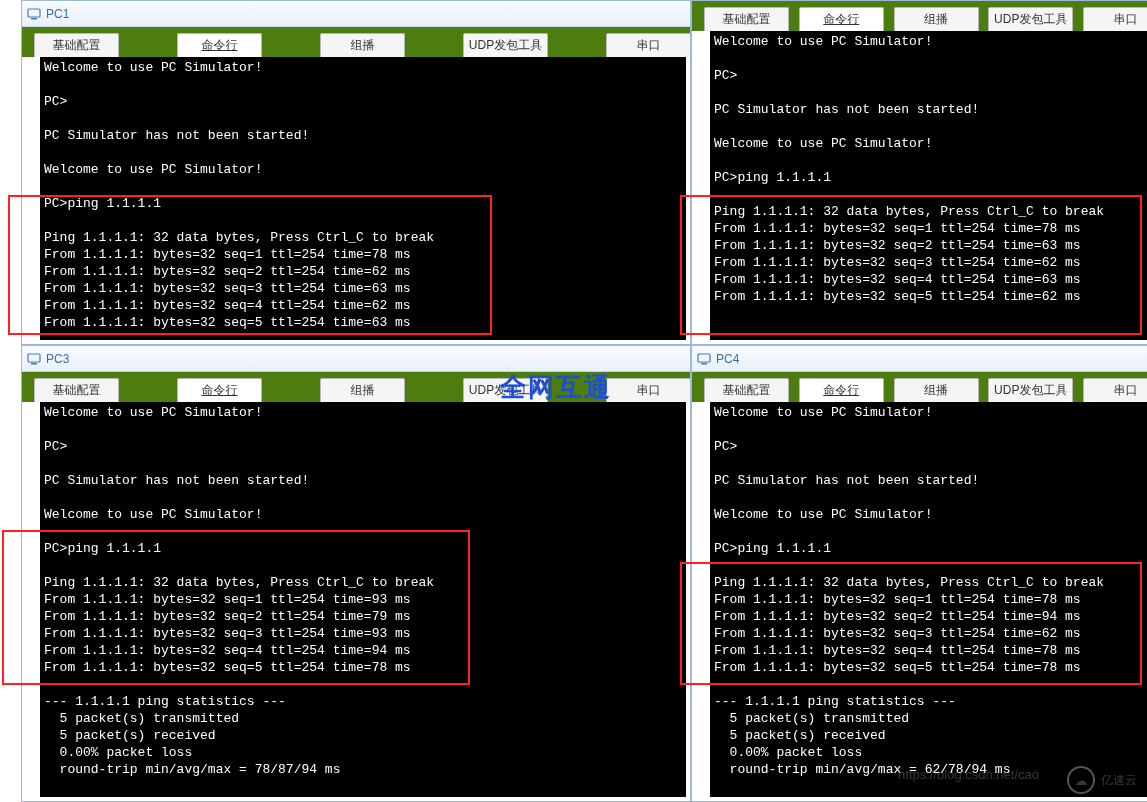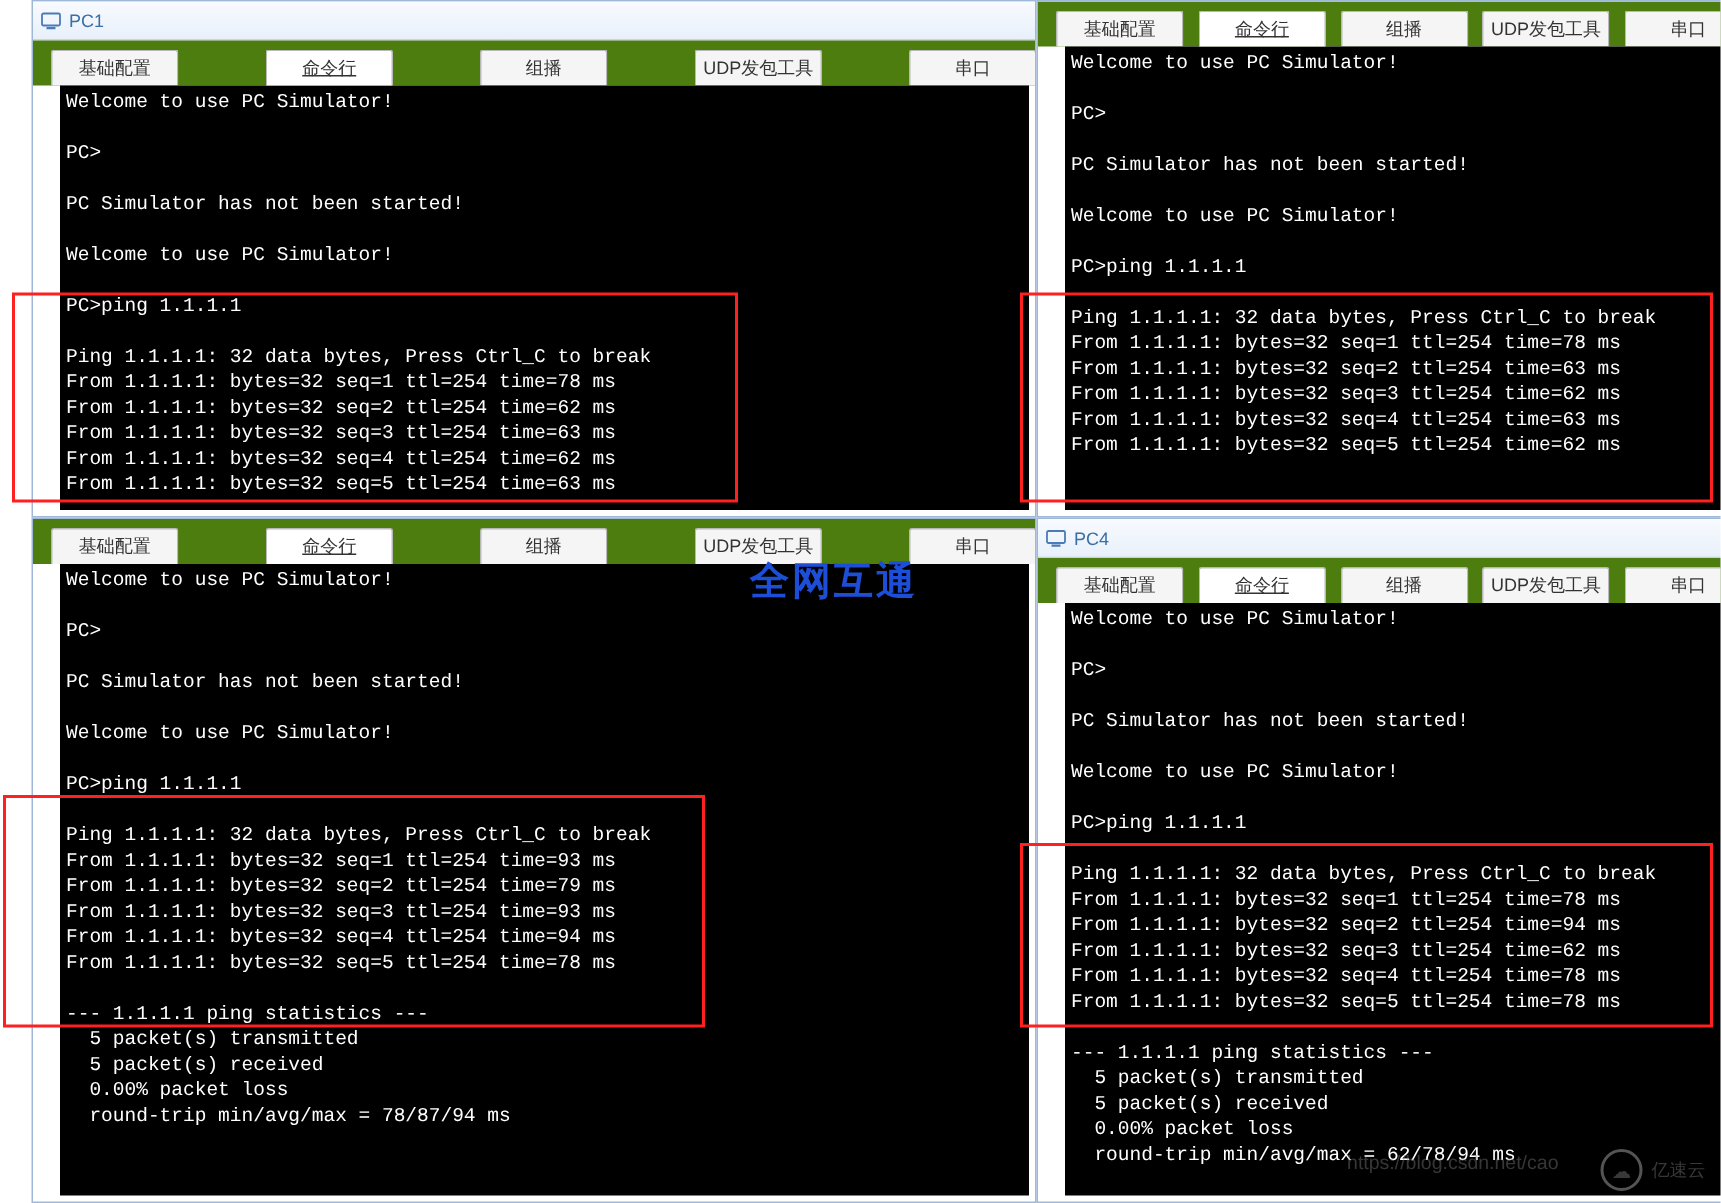--- a/index.html
+++ b/index.html
@@ -197,20 +197,29 @@
 
 Ping 1.1.1.1: 32 data bytes, Press Ctrl_C to break
 From 1.1.1.1: bytes=32 seq=1 ttl=254 time=78 ms
 From 1.1.1.1: bytes=32 seq=2 ttl=254 time=63 ms
 From 1.1.1.1: bytes=32 seq=3 ttl=254 time=62 ms
 From 1.1.1.1: bytes=32 seq=4 ttl=254 time=63 ms
 From 1.1.1.1: bytes=32 seq=5 ttl=254 time=62 ms</div>
   </div>
 
   <div class="pc-window">
+    <div class="titlebar">
+      <span class="titlebar-icon">
+        <svg width="14" height="14" viewBox="0 0 14 14">
+            <rect x="1" y="2" width="12" height="8" rx="1" fill="none" stroke="#4a7ab8" stroke-width="1.2"></rect>
+            <rect x="4" y="11" width="6" height="1.5" fill="#4a7ab8"></rect>
+          </svg>
+      </span>
+      <span class="titlebar-text">PC3</span>
+    </div>
     <div class="tabbar">
       <div class="tab">基础配置</div>
       <div class="tab active">命令行</div>
       <div class="tab">组播</div>
       <div class="tab">UDP发包工具</div>
       <div class="tab">串口</div>
     </div>
     <div class="terminal" id="term-pc3">Welcome to use PC Simulator!
 
 PC&gt;

